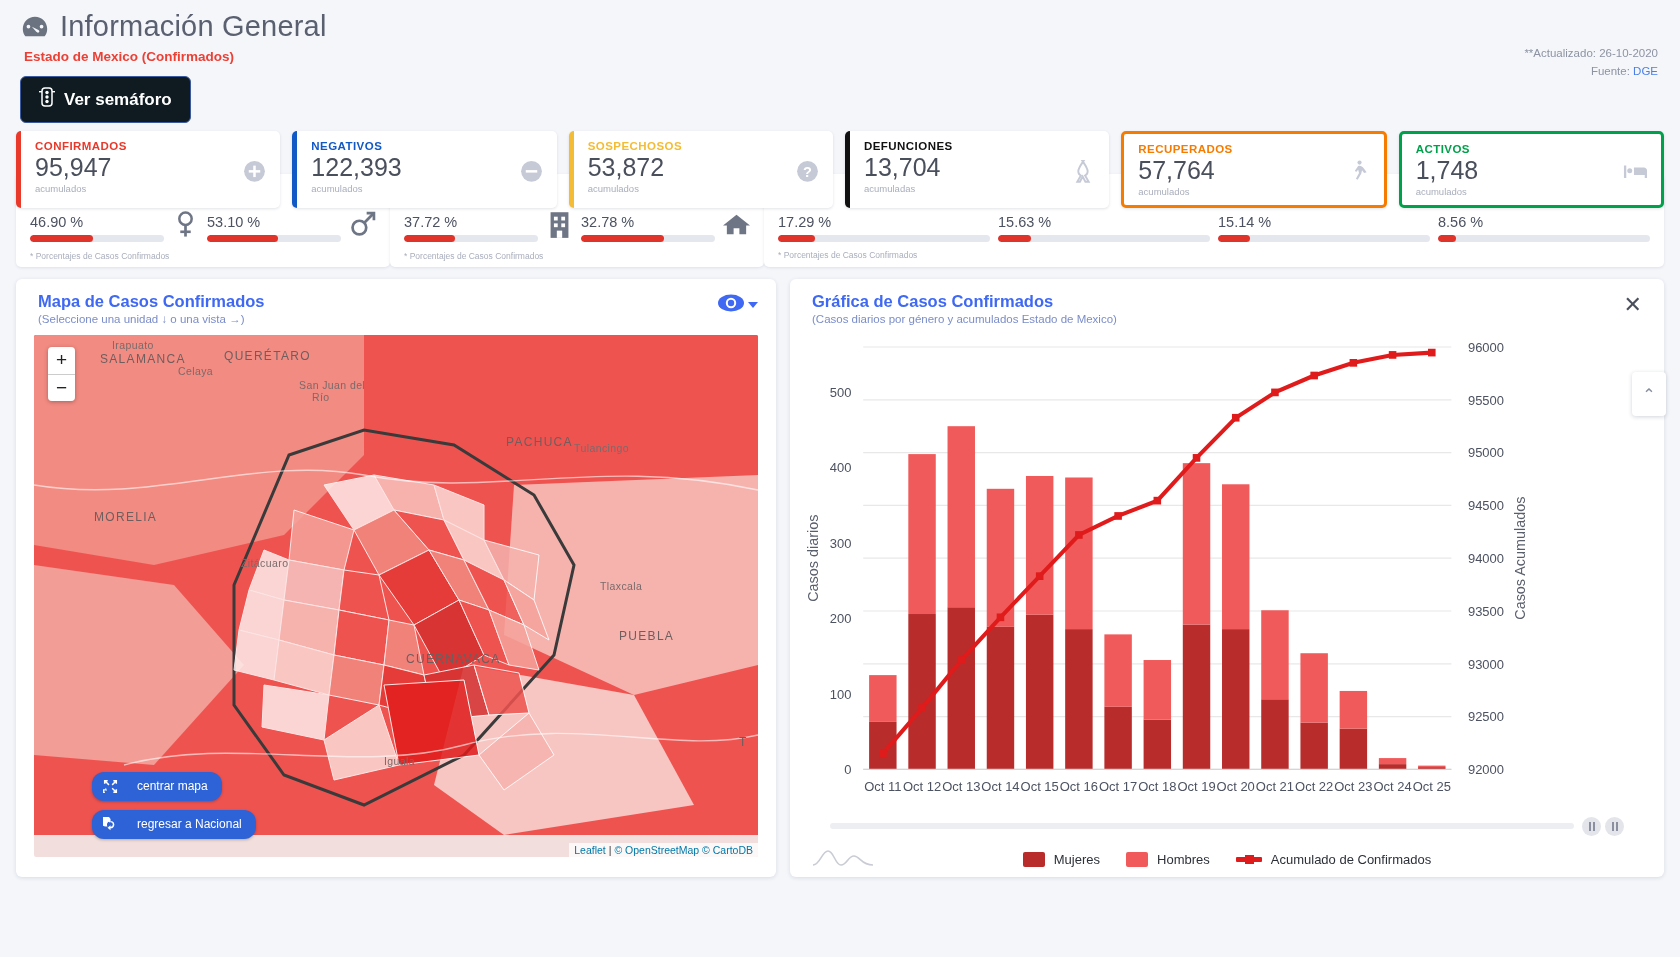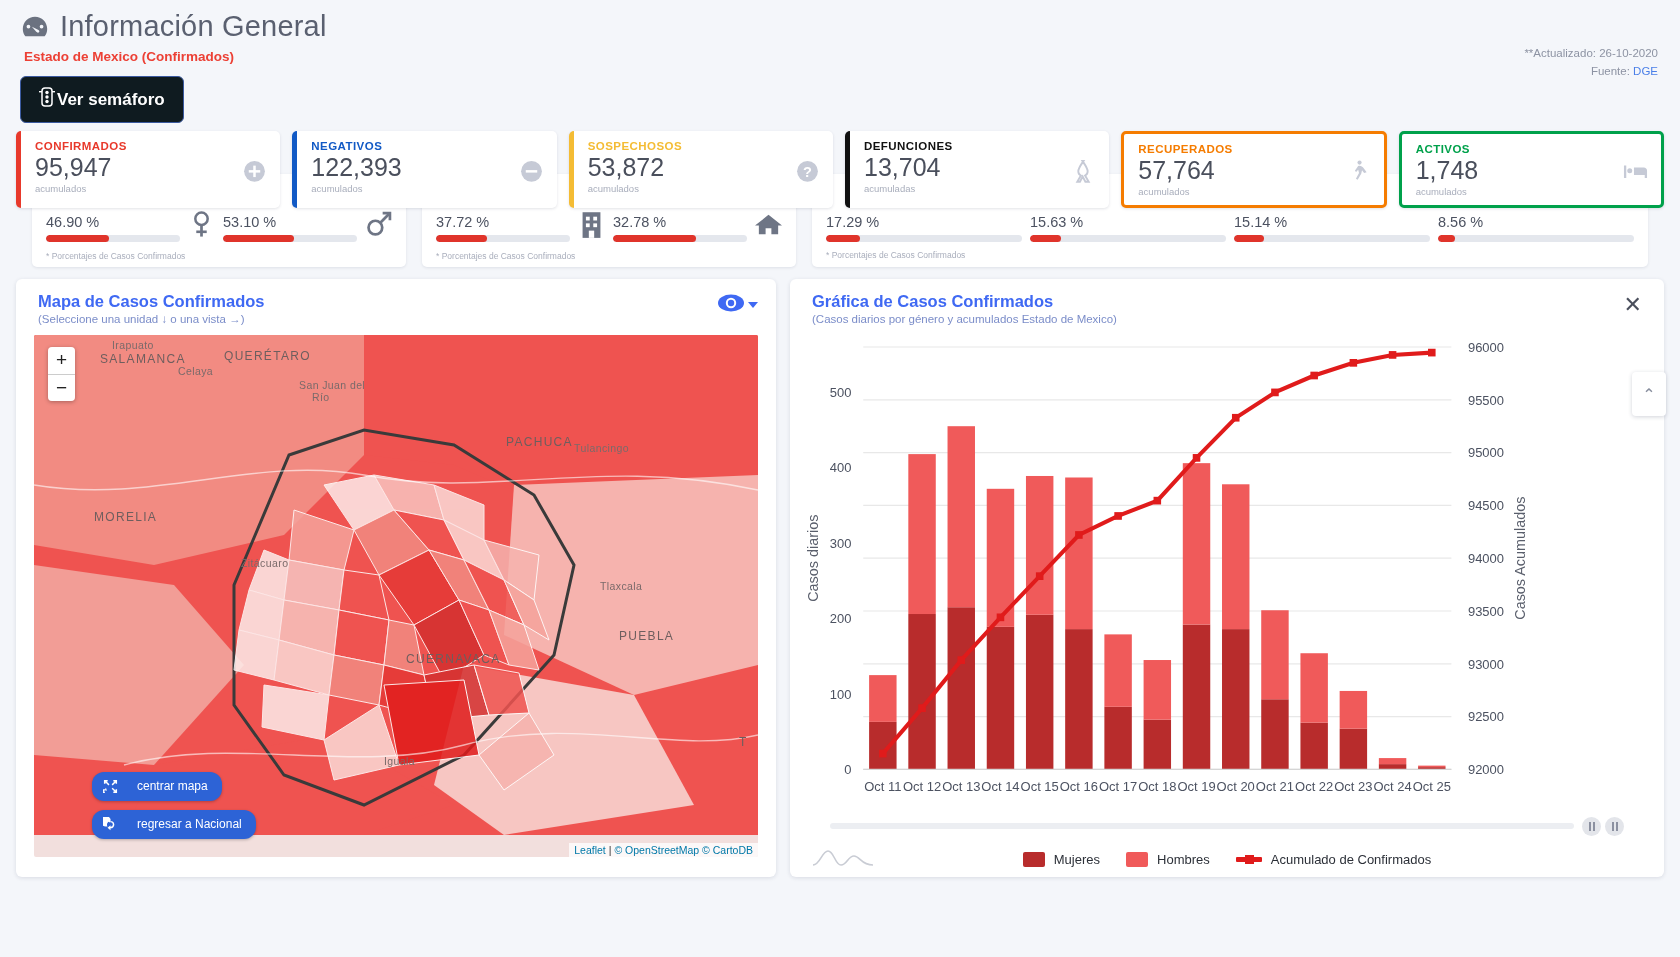--- a/index.html
+++ b/index.html
@@ -13,21 +13,21 @@
     position:relative;
   }
 
   
   .header { position:relative; padding:10px 20px 0 20px; }
   .title-row { display:flex; align-items:center; gap:10px;text-align:center; }
   .dash-icon { width:30px; height:30px; color:#6b7280; flex:0 0 auto; }
   .page-title { font-size:29px; font-weight:400; color:#5a6070; letter-spacing:.2px; }
   .subtitle { color:#ec4035; font-size:13.5px; font-weight:bold; margin:6px 0 0 4px; }
   .semaforo-btn {
-    margin-top:12px; display:inline-flex; align-items:center; gap:2px;
+    margin-top:12px; display:inline-flex; align-items:center; gap:9px;
     background:#0f1b20; color:#fff; border:1px solid #3b5aa0; border-radius:6px;
     padding:10px 18px; font-size:17px; font-weight:bold; cursor:pointer;
   }
   .semaforo-btn svg { width:16px; height:20px; }
   .meta { position:absolute; right:22px; top:45px; text-align:right; font-size:11.5px; color:#8d93a3; line-height:1.55; }
   .meta a { color:#4a7fe8; text-decoration:none; }
 
   
   .cards { display:flex; gap:12px; padding:8px 16px 0 16px; position:relative; z-index:3; }
   .card {
@@ -36,21 +36,21 @@
     padding:9px 14px 8px 14px; position:relative; overflow:hidden;
   }
   .card.left-accent { border-left:5px solid transparent; }
   .card .lbl { font-size:11.5px; font-weight:bold; letter-spacing:.45px; }
   .card .val { font-size:25px; font-weight:400; color:#4a4f5c; line-height:1.15; margin-top:1px; }
   .card .sub { font-size:9.5px; color:#a9aebc; margin-top:1px; }
   .card .cicon { position:absolute; right:13px; top:50%; transform:translateY(-35%); color:#c6cad6; }
   .card .cicon svg { width:25px; height:25px; }
 
   
-  .pct-row { display:flex; gap:16px; padding:0 32px; margin-top:-34px; position:relative; z-index:1; }
+  .pct-row { display:flex; gap:0; padding:0 16px; margin-top:-34px; position:relative; z-index:1; }
   .pct-panel {
     background:#fff; border-radius:5px; box-shadow:0 1px 3px rgba(30,40,70,.10);
     padding:40px 14px 6px 14px; display:flex; align-items:flex-start;
   }
   .pct-panel.two { flex:0 0 374px; }
   .pct-panel.four { flex:1 1 0; }
   .pct-group { display:flex; flex:1 1 0; align-items:flex-start; gap:8px; }
   .pct-item { flex:1 1 0; min-width:0; }
   .pct-val { font-size:14.5px; color:#4c5261; margin-bottom:5px; white-space:nowrap; }
   .pct-bar { height:7px; border-radius:4px; background:#e4e7ed; overflow:hidden; }

